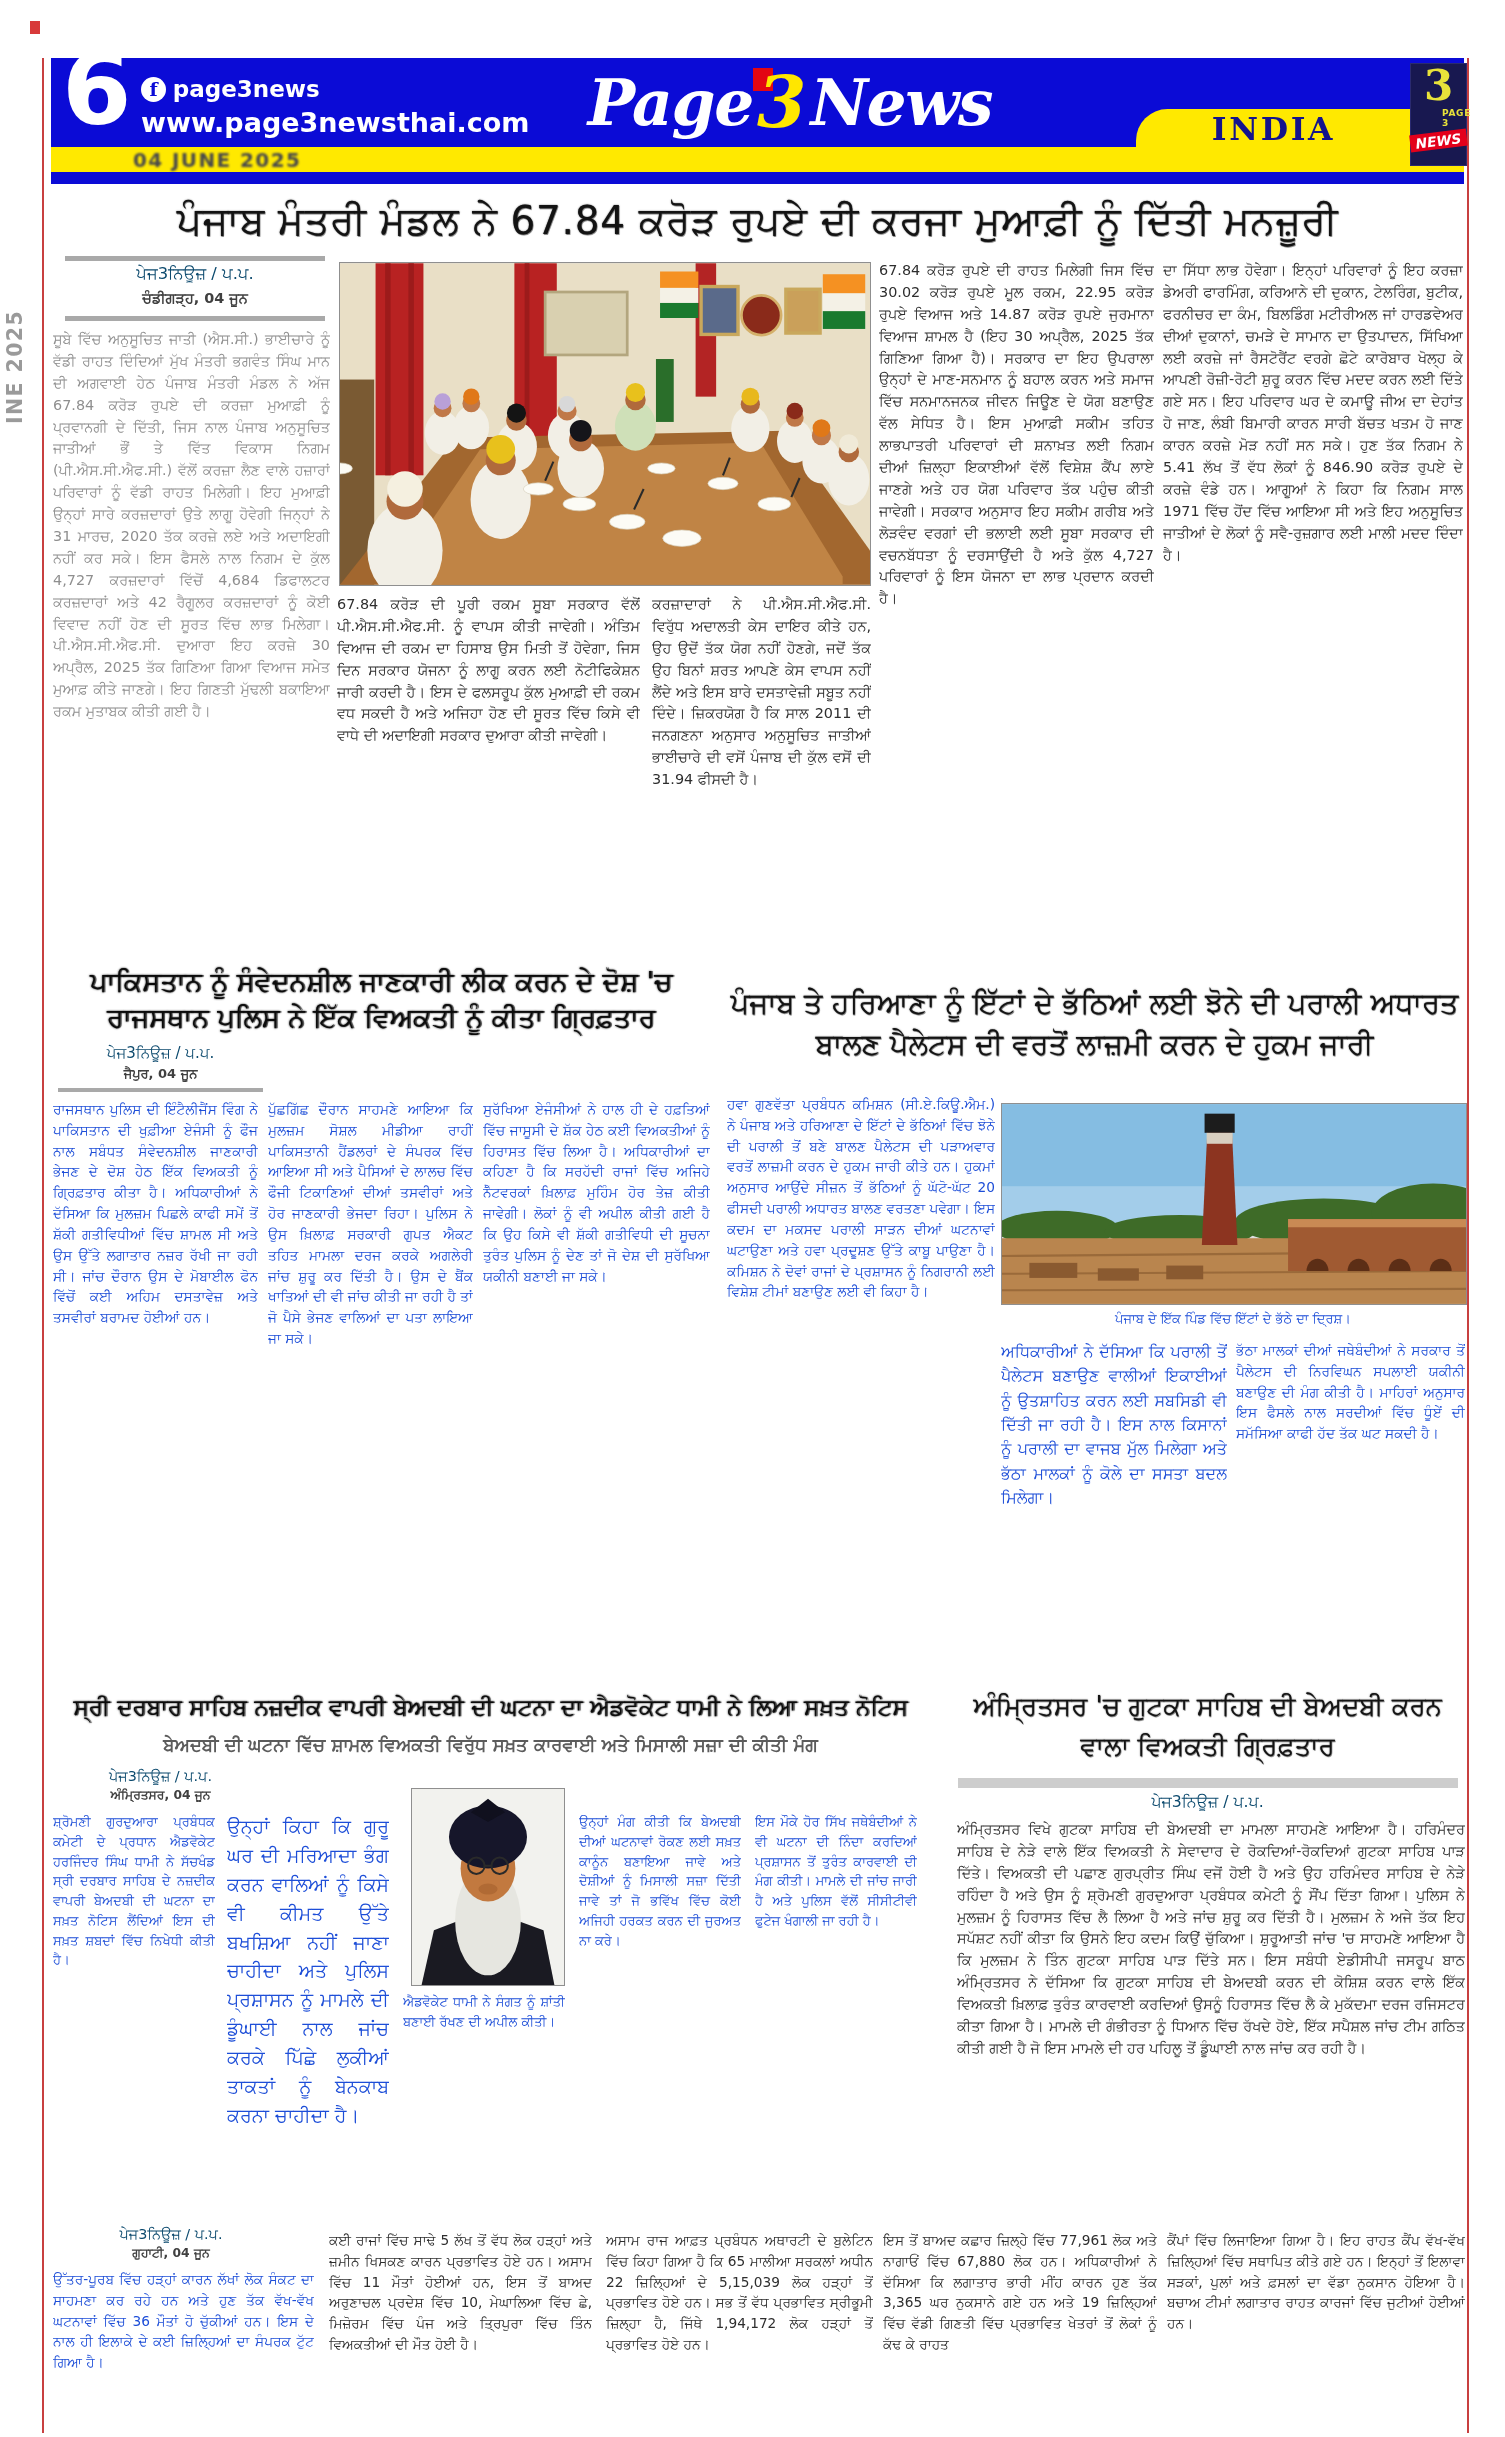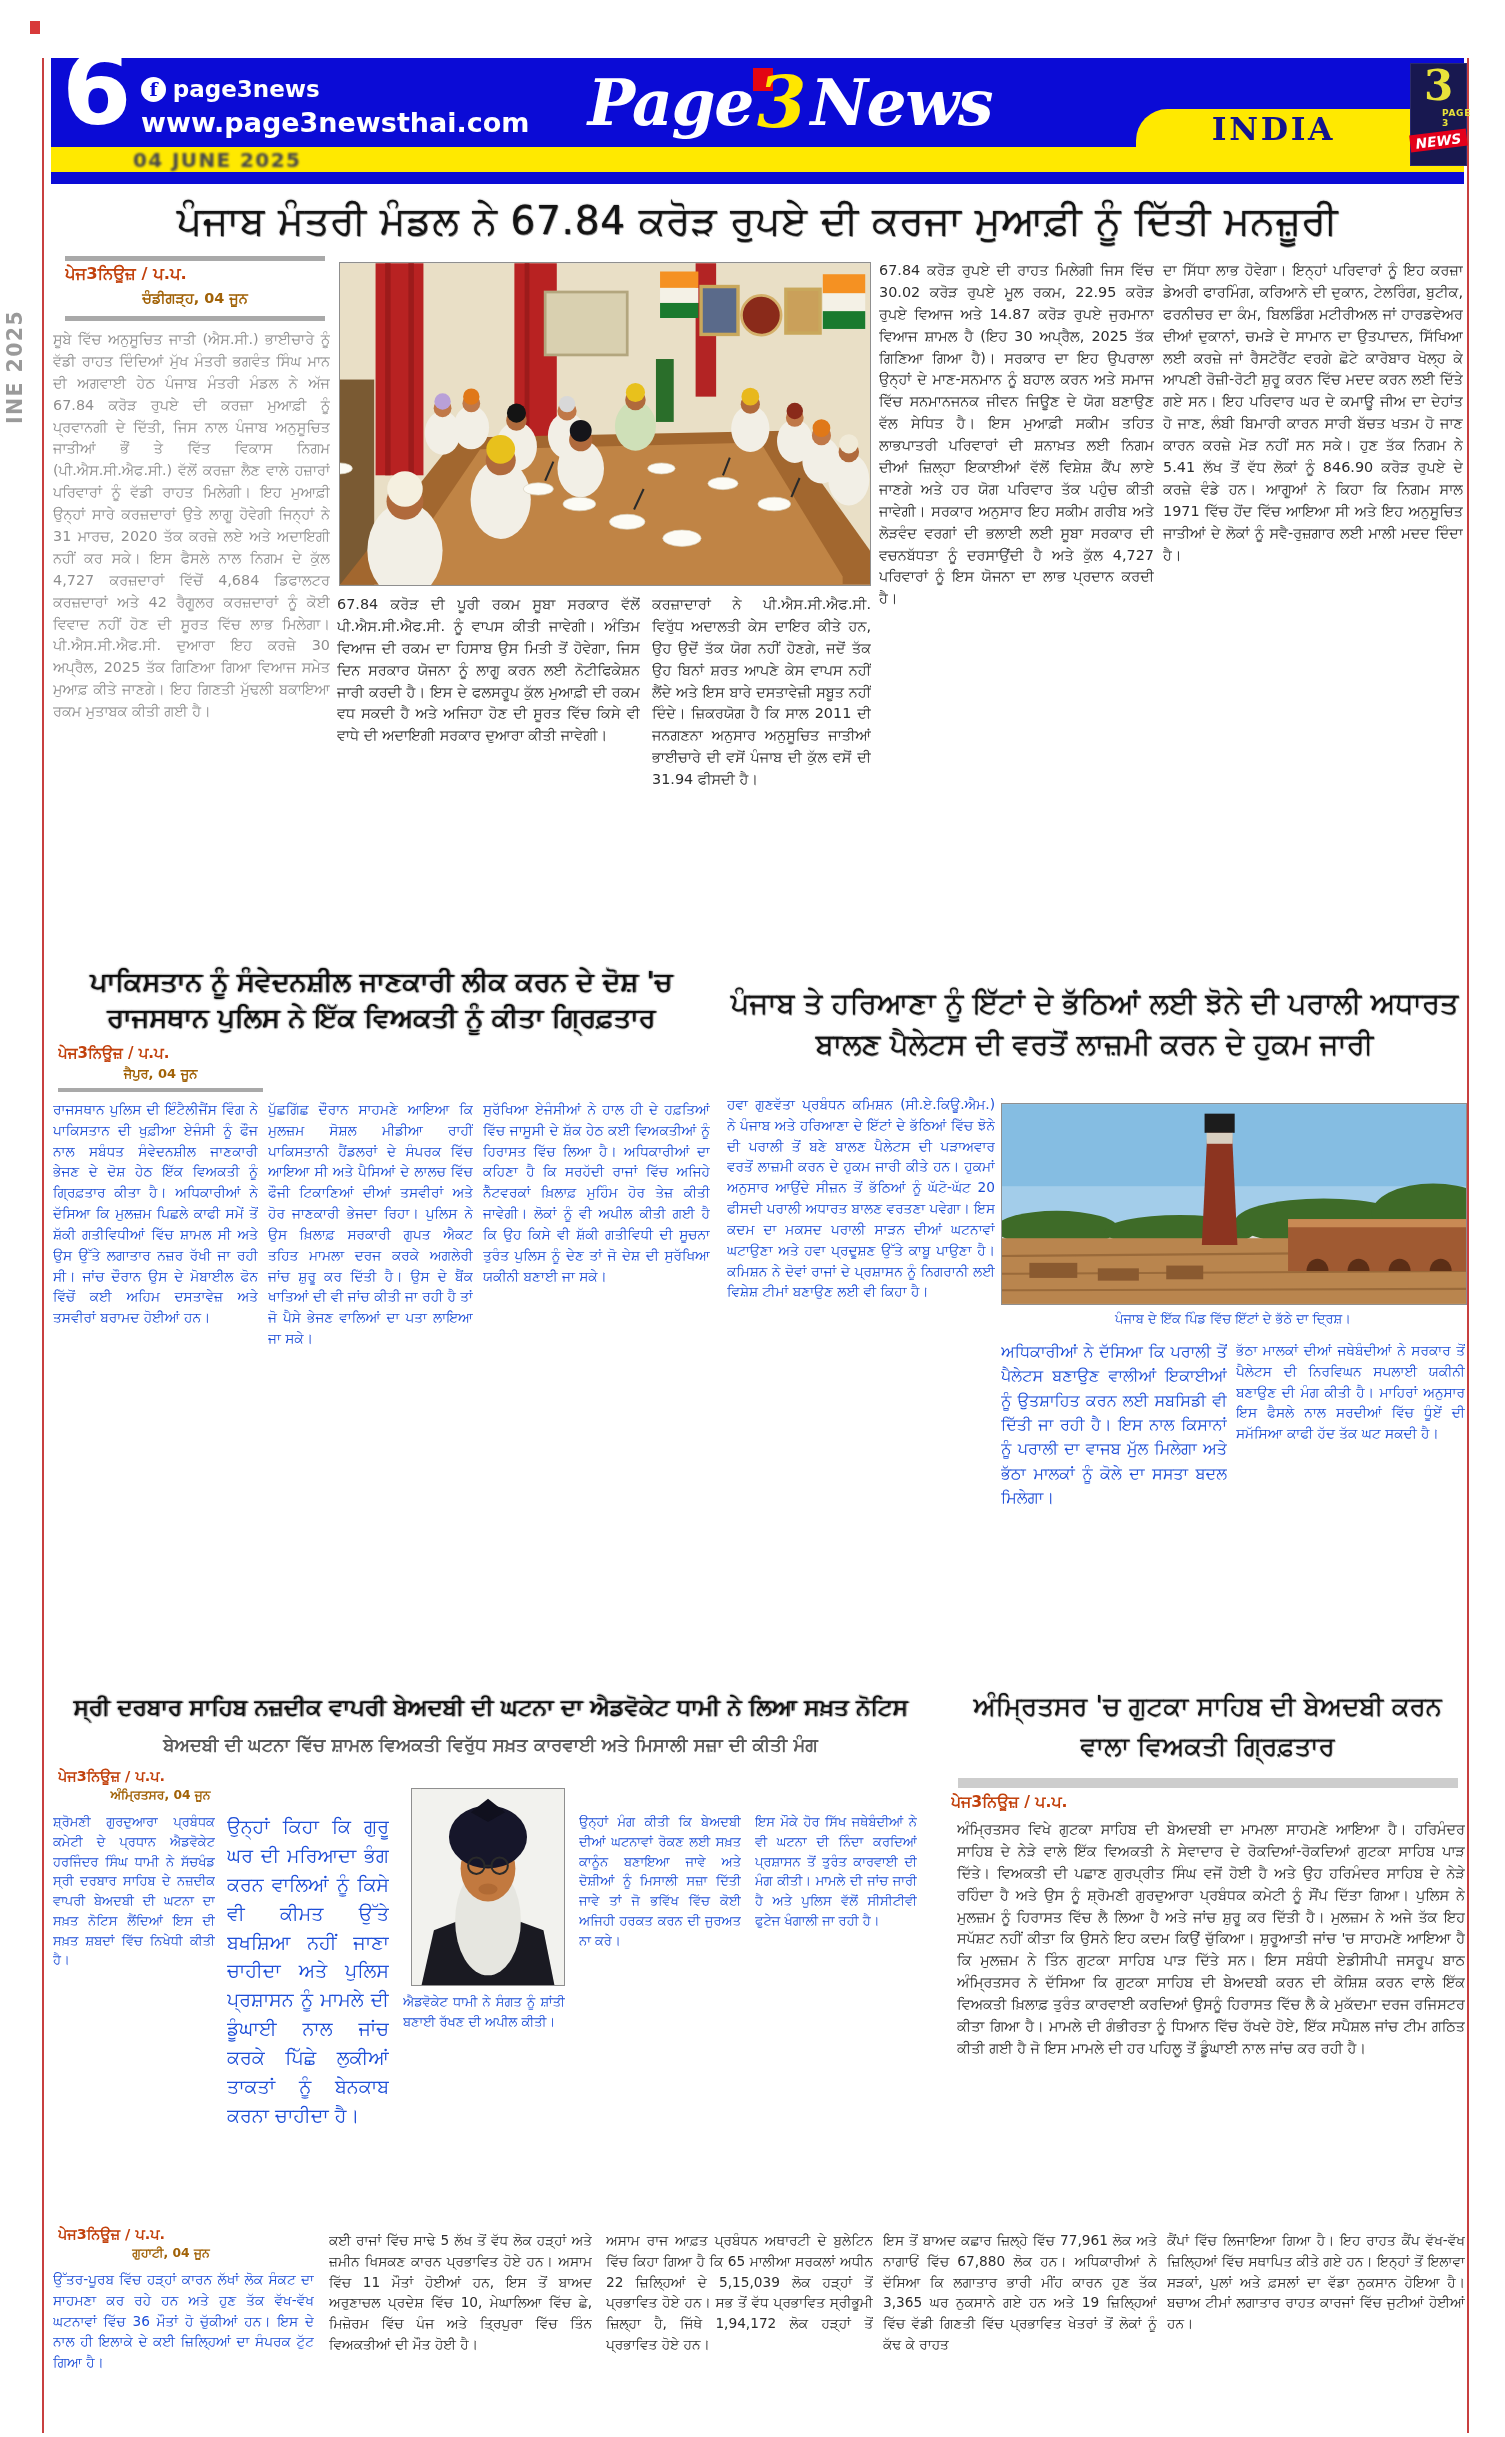--- a/index.html
+++ b/index.html
@@ -2,22 +2,22 @@
 <html style="font-size:11px"><head>
 <meta charset="utf-8">
 <style>
   html,body{margin:0;padding:0;background:#9a9a9a;}
   #page{position:relative;width:1506px;height:2438px;background:#ffffff;
         font-family:"DejaVu Sans",sans-serif;color:#222;overflow:hidden;}
   .col{position:absolute;overflow:hidden;text-align:justify;font-size:14.4px;line-height:1.52;color:#343434;}
   .dark{color:#2e2e2e;}
   .faded{color:#1d4ed8;filter:blur(0.3px);}
   .semi{color:#8f8f8f;filter:blur(0.2px);}
-  .byline{position:absolute;font-weight:bold;font-size:16.4px;color:#c2410c;overflow:hidden;}
-  .dateline{position:absolute;font-weight:bold;font-size:14.4px;text-align:center;color:#a16207;filter:blur(0.7px);overflow:hidden;}
+  .byline{position:absolute;font-weight:normal;font-size:16.4px;text-align:center;color:#0c4a6e;overflow:hidden;}
+  .dateline{position:absolute;font-weight:bold;font-size:14.4px;text-align:center;color:#404040;filter:blur(0.7px);overflow:hidden;}
   .rule{position:absolute;background:#a9a9a9;}
   .headline{position:absolute;font-weight:normal;color:#131313;text-align:center;overflow:hidden;}
   .smudge{text-shadow:0 0 1.4px rgba(25,25,25,.85),0.7px 0.7px 0 rgba(60,60,60,.5);}
   .smudge-dark{color:#0b0b0b;text-shadow:0 0 2.1px rgba(0,0,0,.9),1.4px 0 0.7px rgba(30,30,30,.7);}
   .photo{position:absolute;border:0.7px solid #8f8f8f;overflow:hidden;background:#ddd;}
   .photo svg{display:block;}
   
   #hdr-blue{position:absolute;left:51px;top:58px;width:1413px;height:89px;background:#0b0bd6;}
   #page-num{position:absolute;left:11px;top:-18px;font-size:100px;font-weight:bold;color:#fff;line-height:1;font-family:"DejaVu Sans",sans-serif;}
   #fb-row{position:absolute;left:90px;top:18px;display:flex;align-items:center;gap:6.8px;color:#fff;font-weight:bold;font-size:23px;}

